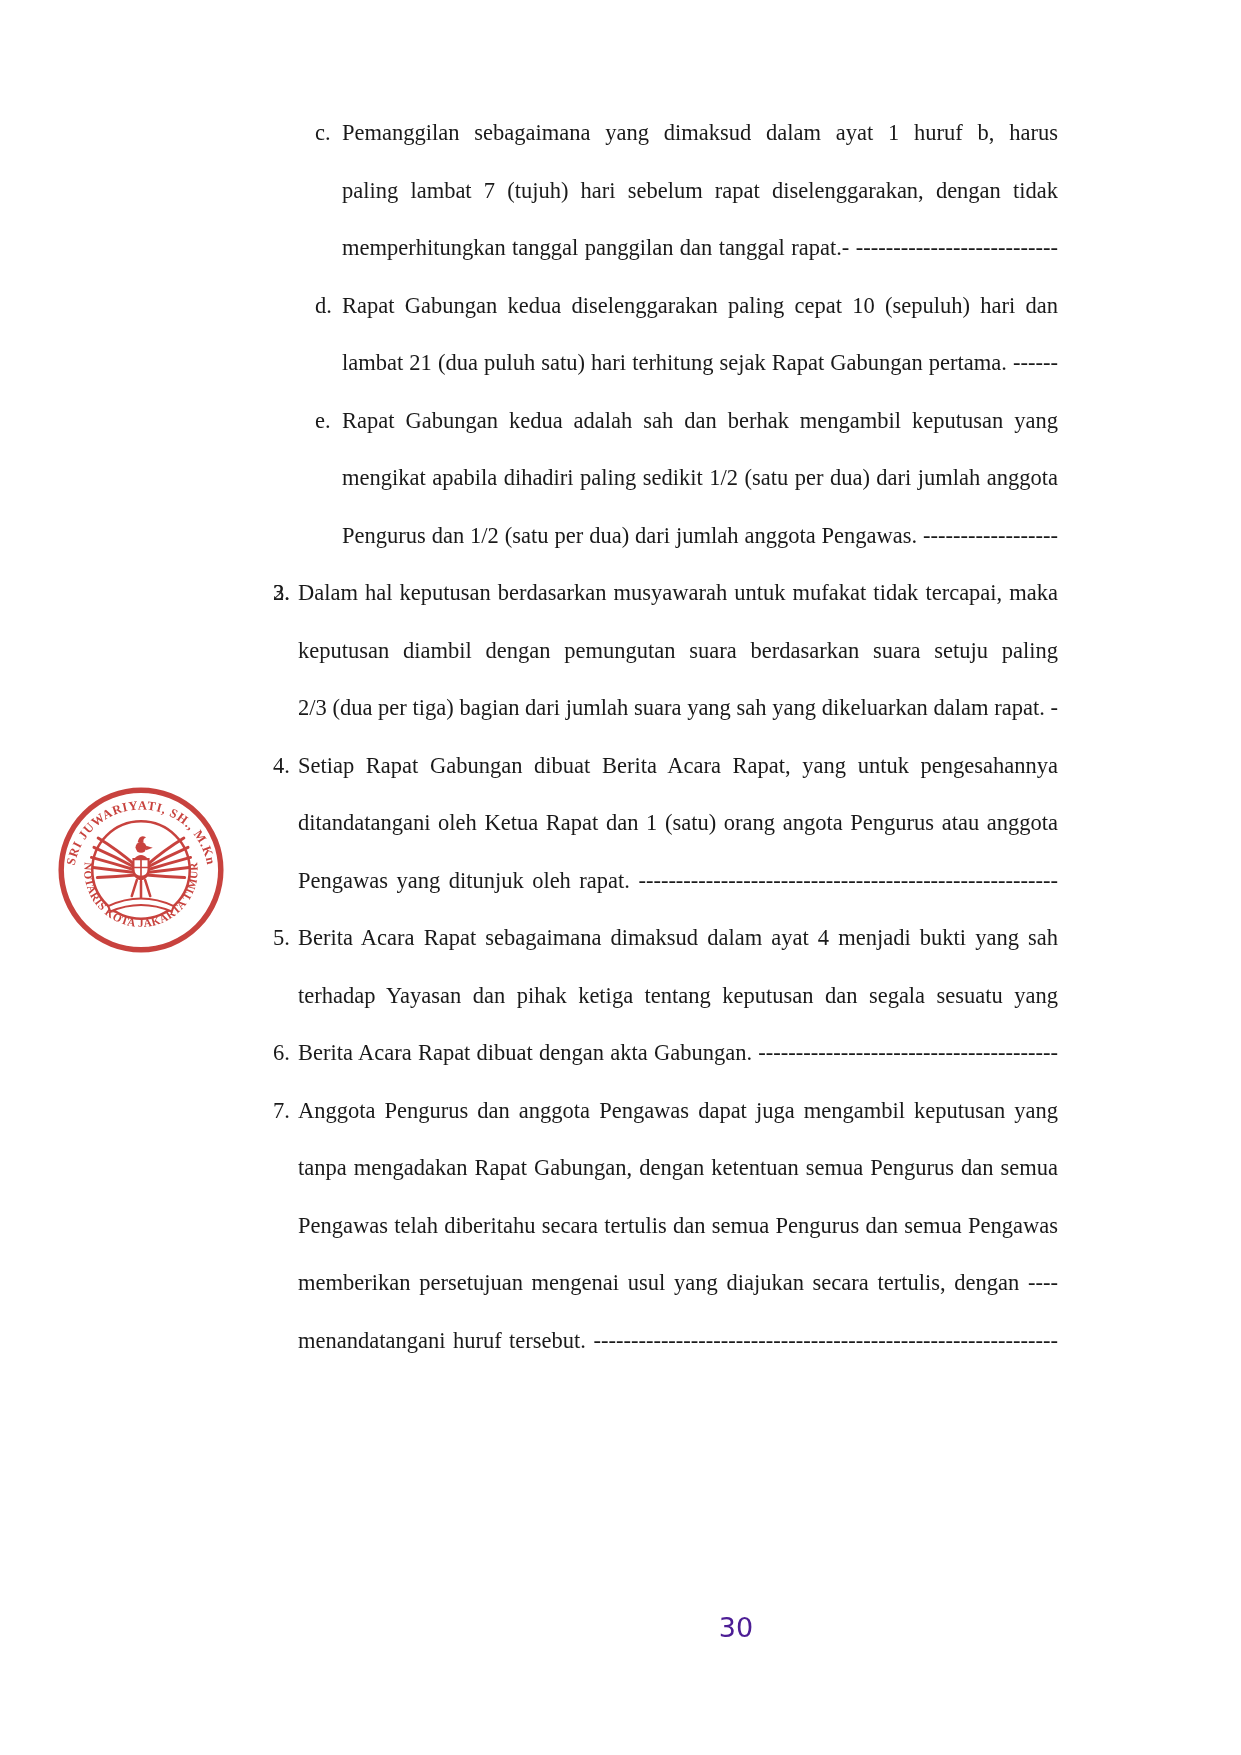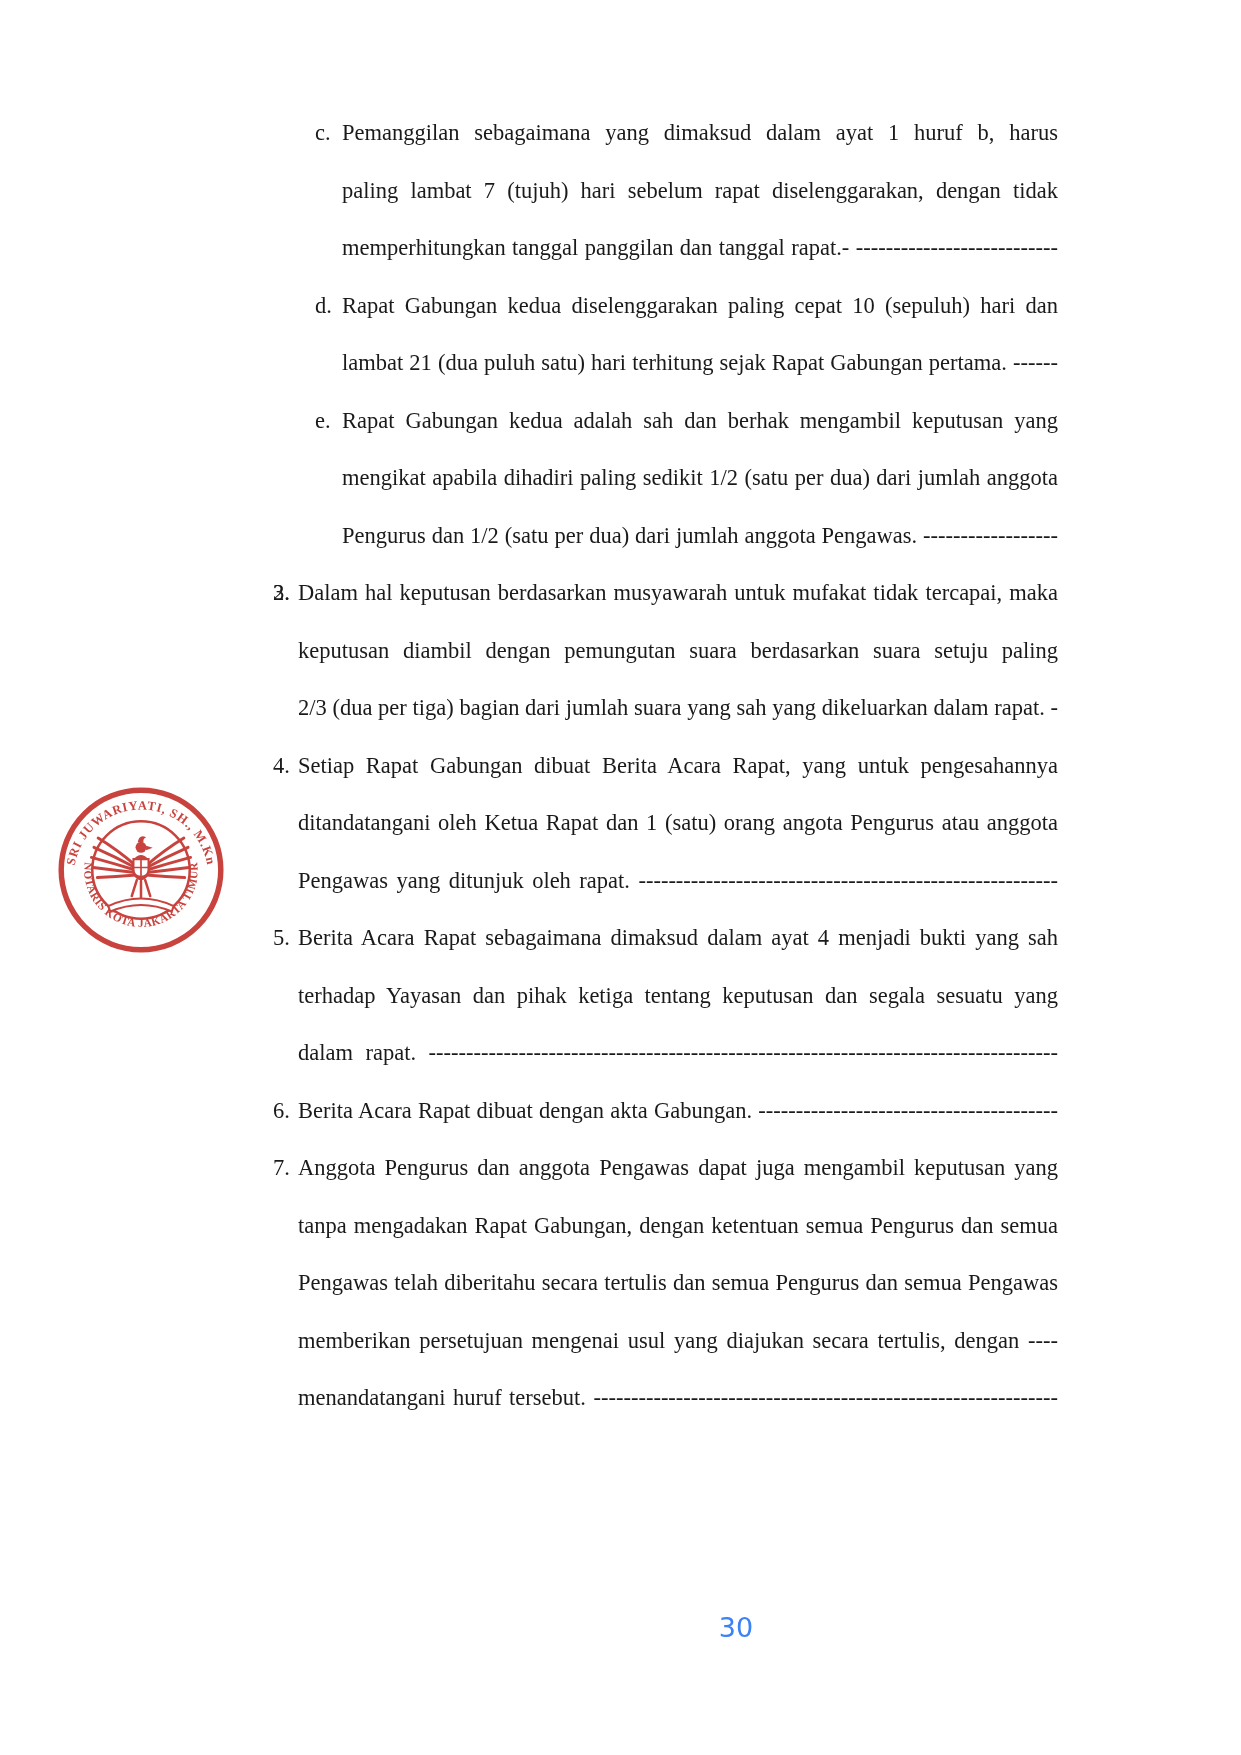--- a/index.html
+++ b/index.html
@@ -28,21 +28,21 @@
     height:57.5px; line-height:57.5px;
     font-size:22.5px;
     text-align:justify;
     text-align-last:justify;
     overflow:hidden;
   }
   .page-number {
     position:absolute; left:700px; top:1612px; width:72px;
     text-align:center;
     font-family:"DejaVu Sans", sans-serif;
-    font-size:27px; color:#3b82f6;
+    font-size:27px; color:#4c1d95;
   }
   .stamp {
     position:absolute; left:57px; top:786px;
     width:168px; height:168px;
     opacity:0.92;
   }
 </style>
 </head>
 <body>
 
@@ -137,21 +137,20 @@
         <div class="line">Setiap Rapat Gabungan dibuat Berita Acara Rapat, yang untuk pengesahannya</div>
         <div class="line">ditandatangani oleh Ketua Rapat dan 1 (satu) orang angota Pengurus atau anggota</div>
         <div class="line">Pengawas yang ditunjuk oleh rapat. --------------------------------------------------------</div>
       </div>
     </div>
     <div class="item number">
       <div class="marker">5.</div>
       <div class="lines">
         <div class="line">Berita Acara Rapat sebagaimana dimaksud dalam ayat 4 menjadi bukti yang sah</div>
         <div class="line">terhadap Yayasan dan pihak ketiga tentang keputusan dan segala sesuatu yang terjadi</div>
-        <div class="line">dalam rapat. ------------------------------------------------------------------------------------</div>
       </div>
     </div>
     <div class="item number">
       <div class="marker">6.</div>
       <div class="lines">
         <div class="line">Berita Acara Rapat dibuat dengan akta Gabungan. ------------------------------------------</div>
       </div>
     </div>
     <div class="item number">
       <div class="marker">7.</div>

